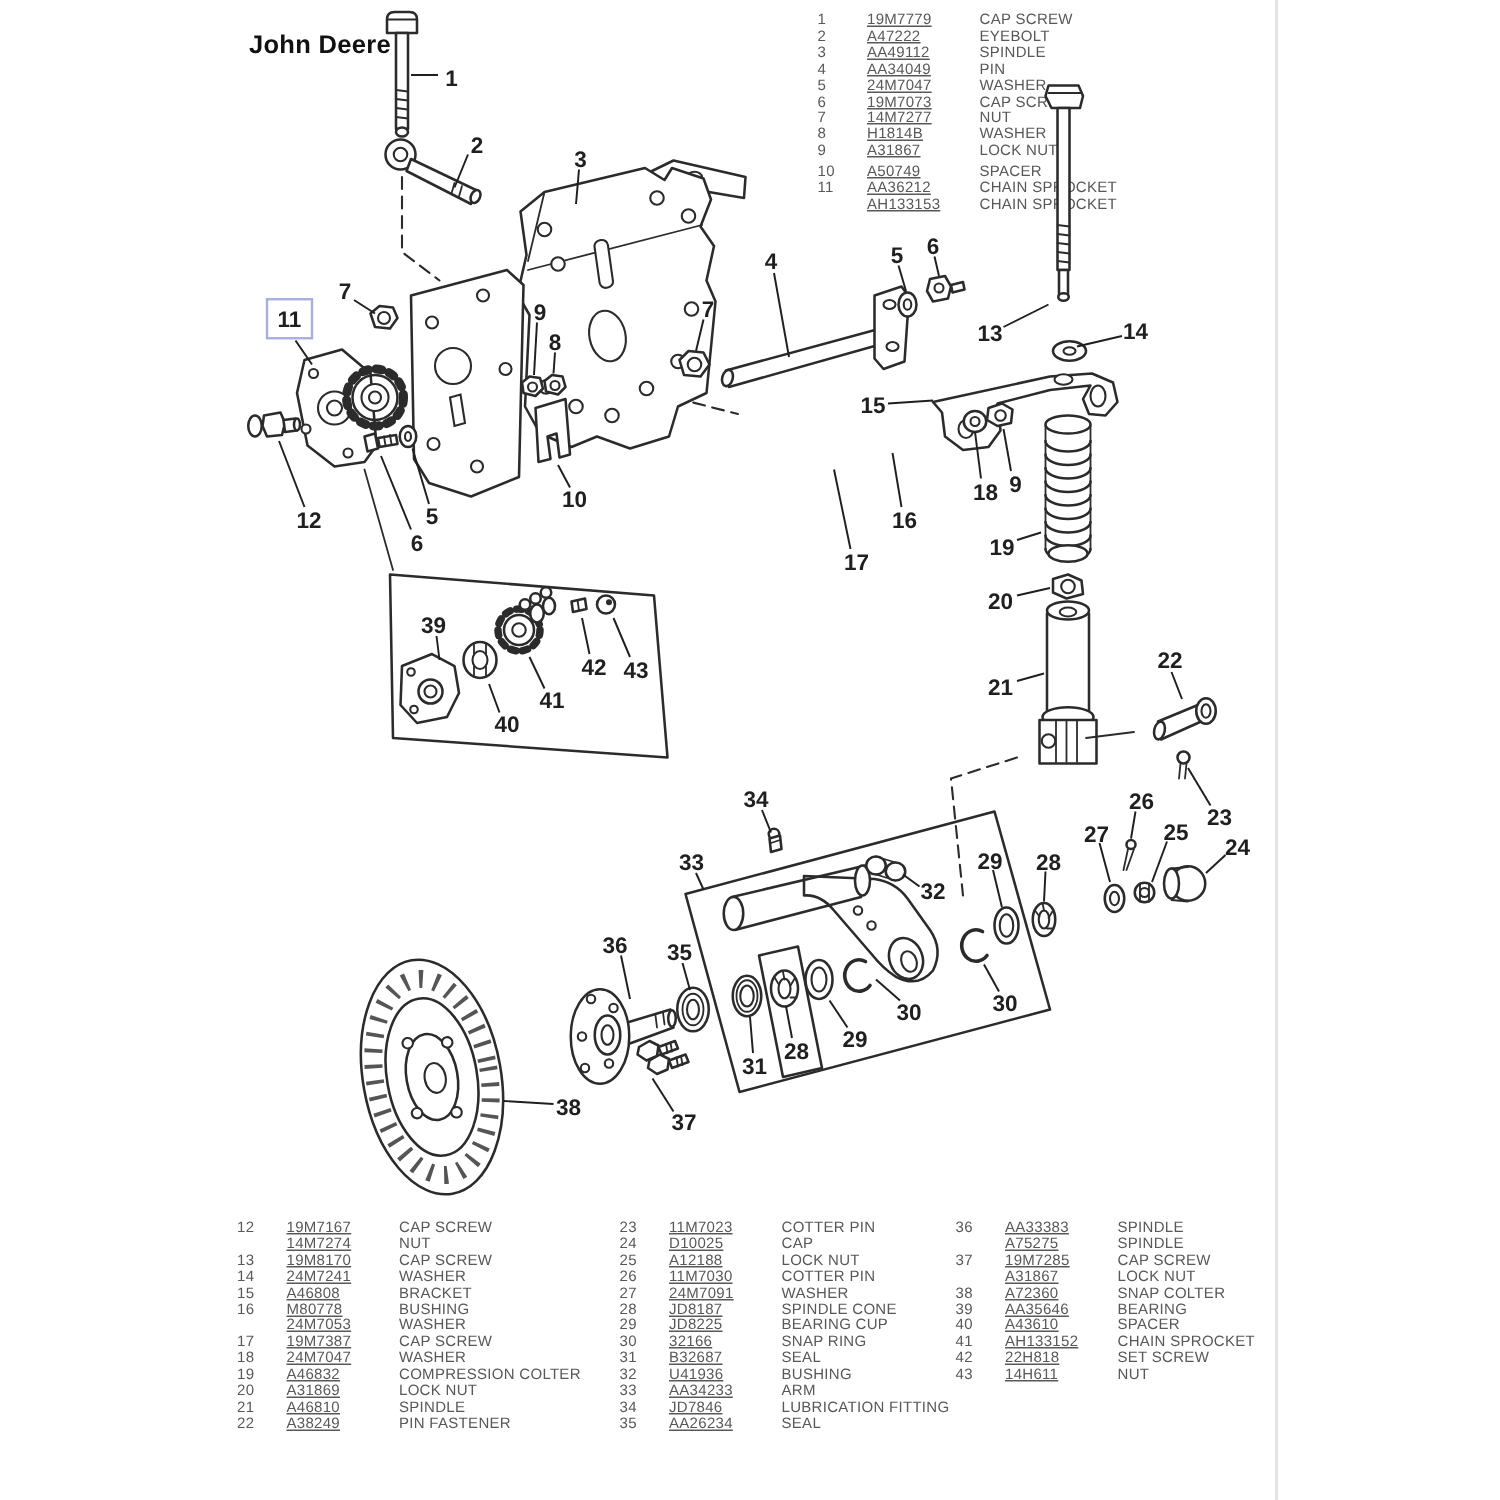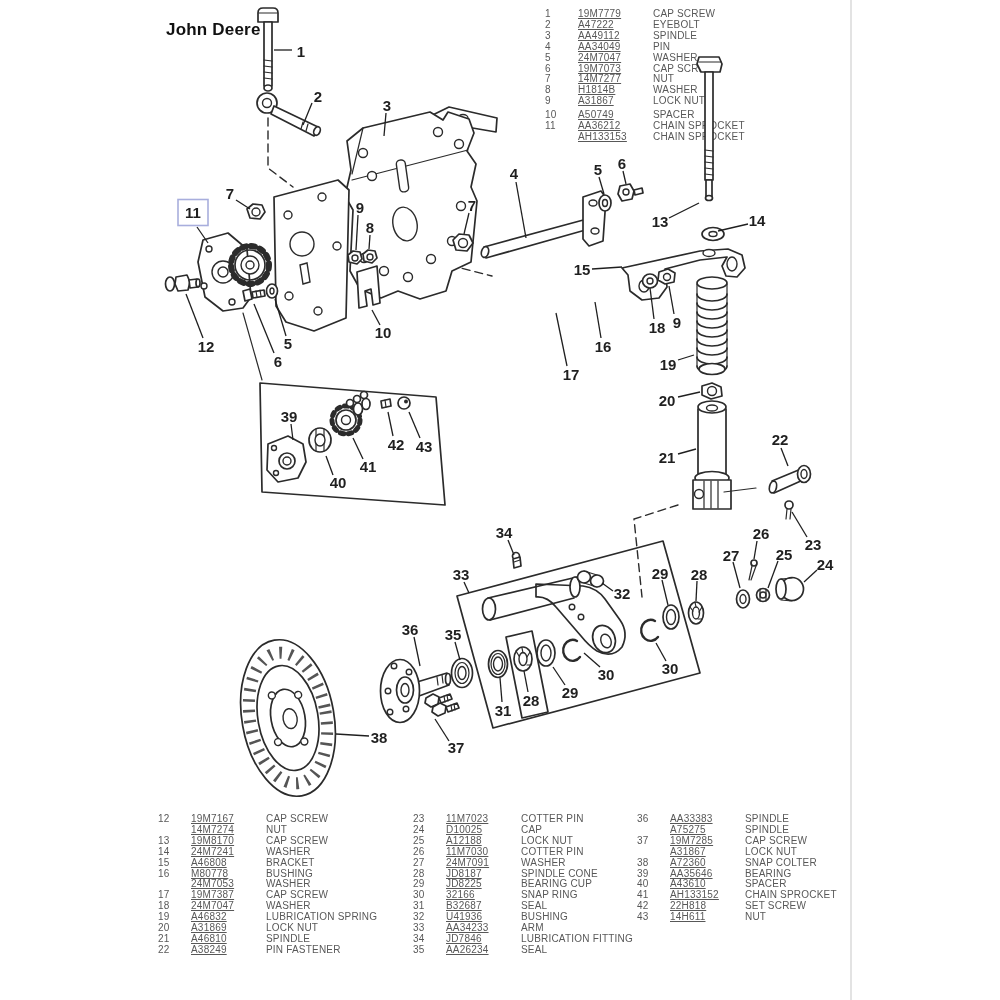--- a/index.html
+++ b/index.html
@@ -141,21 +141,21 @@
         <span class="c-desc">CAP SCREW</span>
       </div>
       <div class="prow">
         <span class="c-ref">18</span>
         <span class="c-part">24M7047</span>
         <span class="c-desc">WASHER</span>
       </div>
       <div class="prow">
         <span class="c-ref">19</span>
         <span class="c-part">A46832</span>
-        <span class="c-desc">LUBRICATION SPRING</span>
+        <span class="c-desc">COMPRESSION COLTER</span>
       </div>
       <div class="prow">
         <span class="c-ref">20</span>
         <span class="c-part">A31869</span>
         <span class="c-desc">LOCK NUT</span>
       </div>
       <div class="prow">
         <span class="c-ref">21</span>
         <span class="c-part">A46810</span>
         <span class="c-desc">SPINDLE</span>

